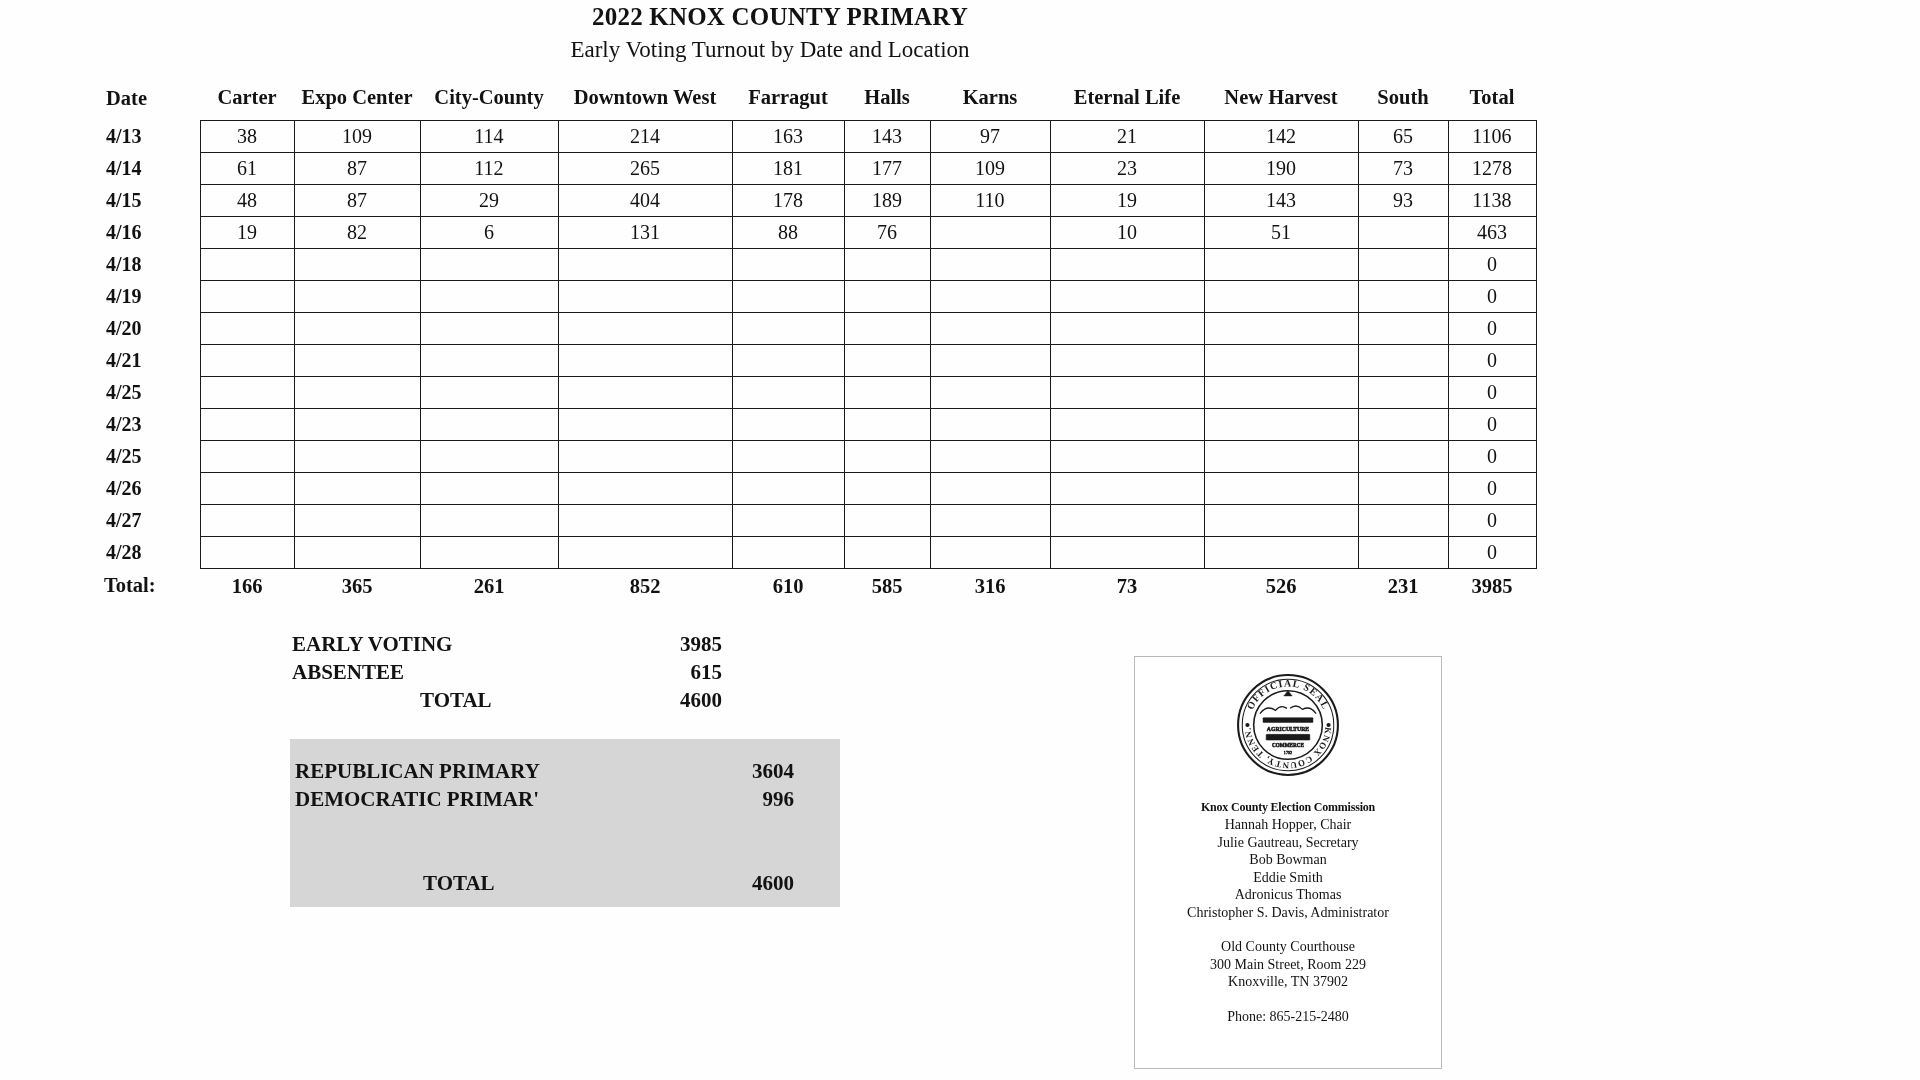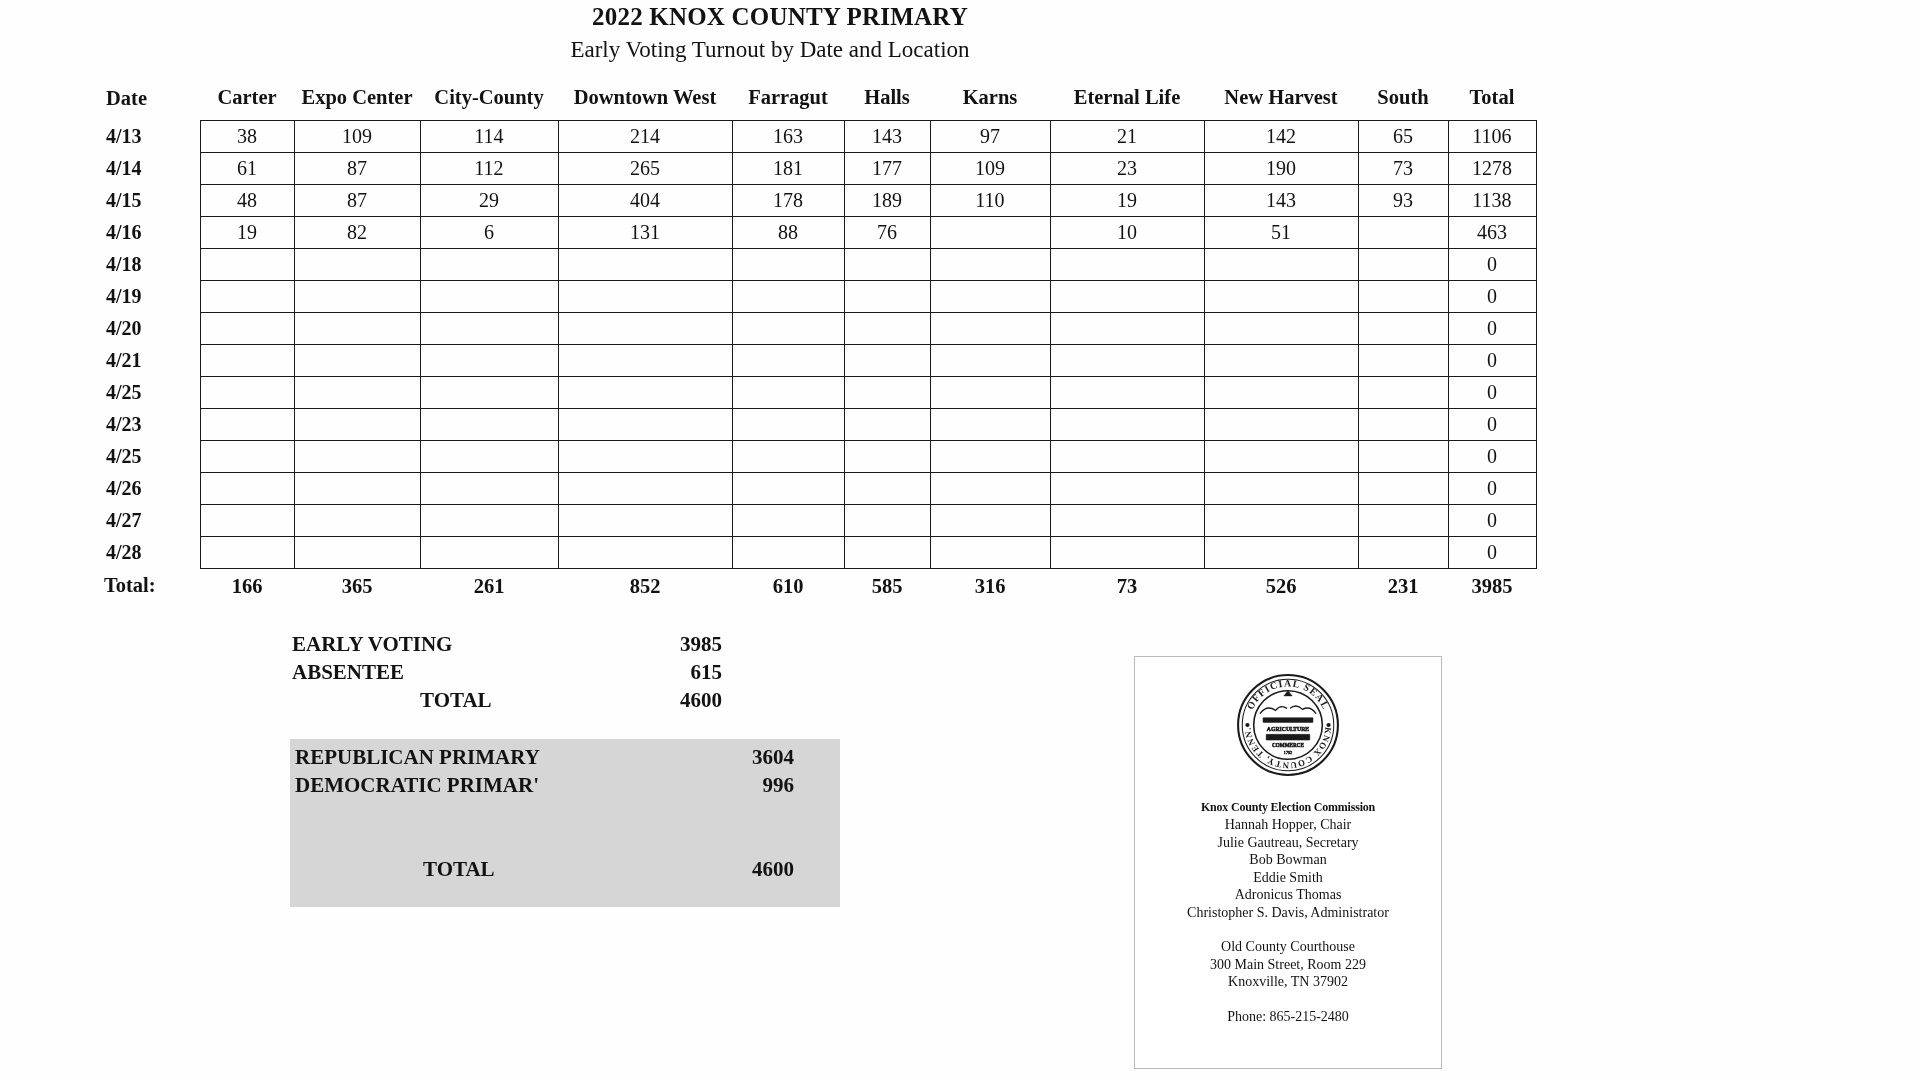--- a/index.html
+++ b/index.html
@@ -141,21 +141,21 @@
 
   .summary-b {
     position: absolute;
     left: 290px;
     top: 739px;
     width: 550px;
     height: 168px;
     background: #d6d6d6;
     font-size: 21px;
     font-weight: bold;
-    padding: 4px 46px 0 5px;
+    padding: 18px 46px 0 5px;
     box-sizing: border-box;
   }
   .summary-b .row {
     display: flex;
     justify-content: space-between;
     height: 28px;
     line-height: 28px;
   }
   .summary-b .row .label.indent { padding-left: 128px; }
   .summary-b .row.gap { height: 56px; }

